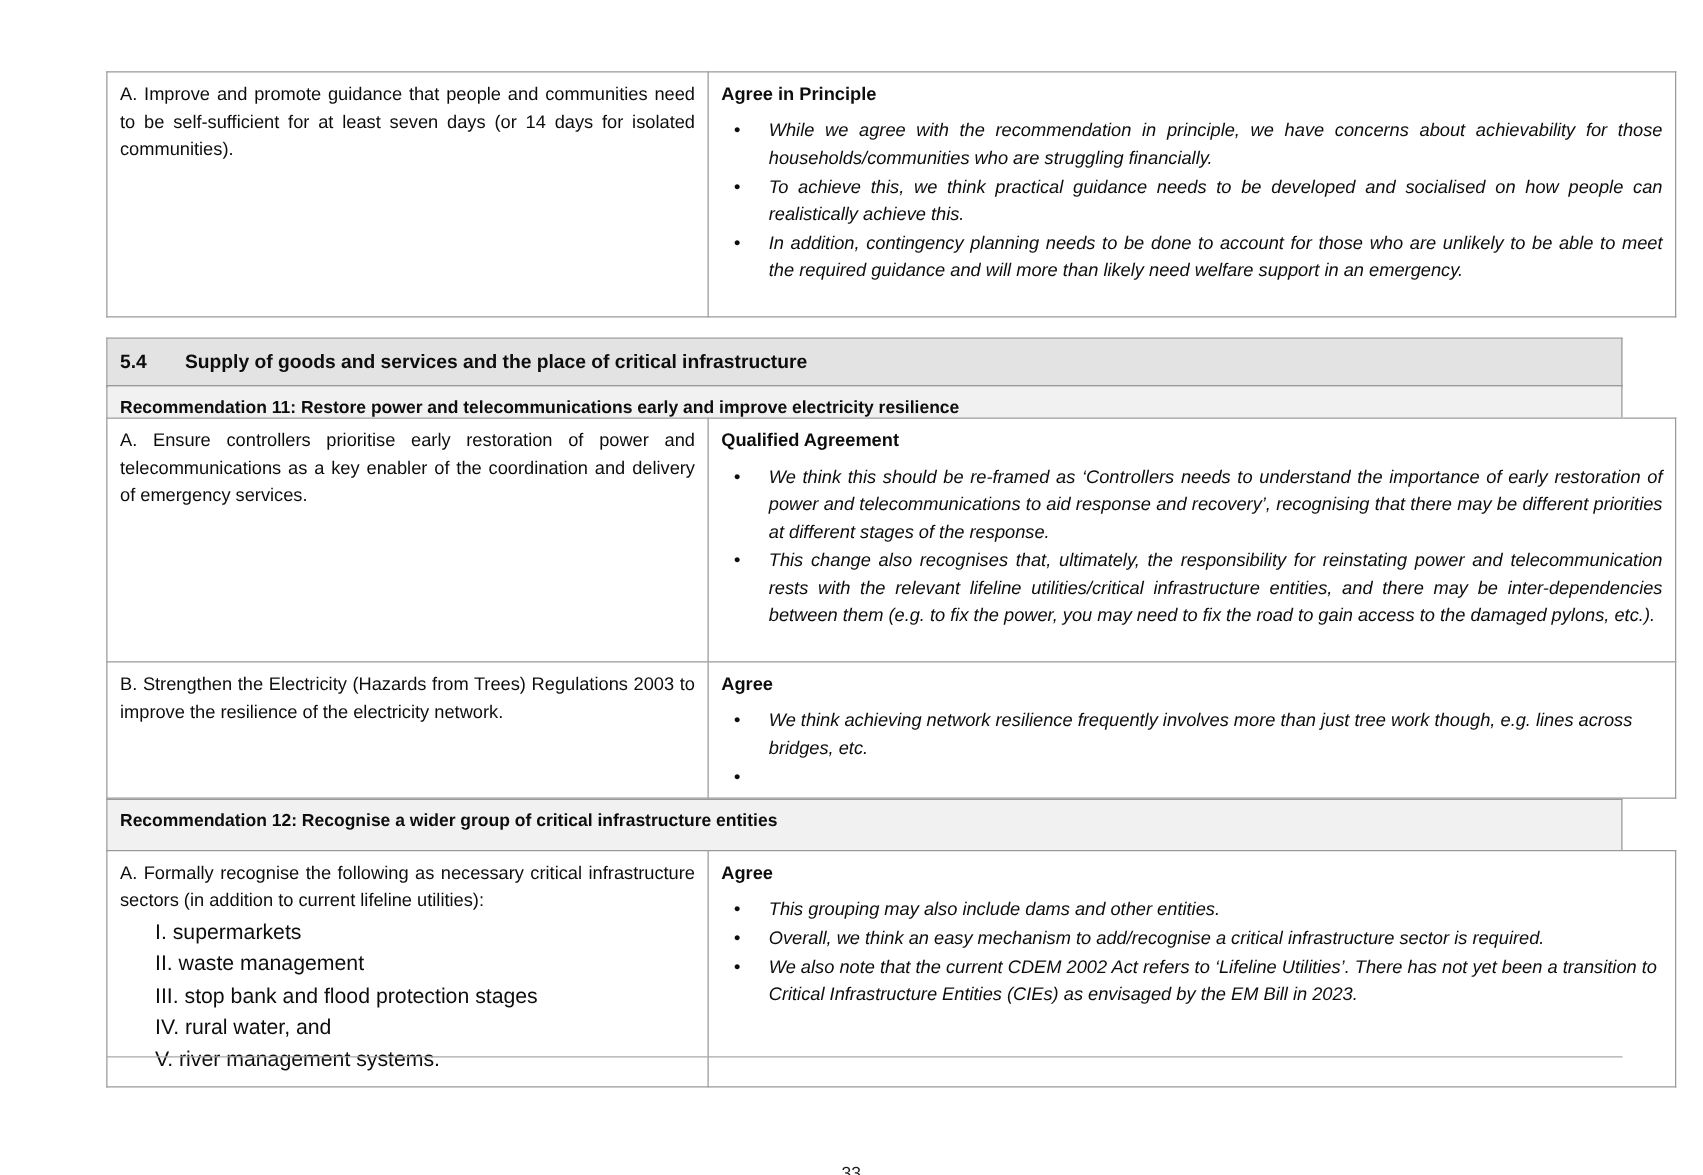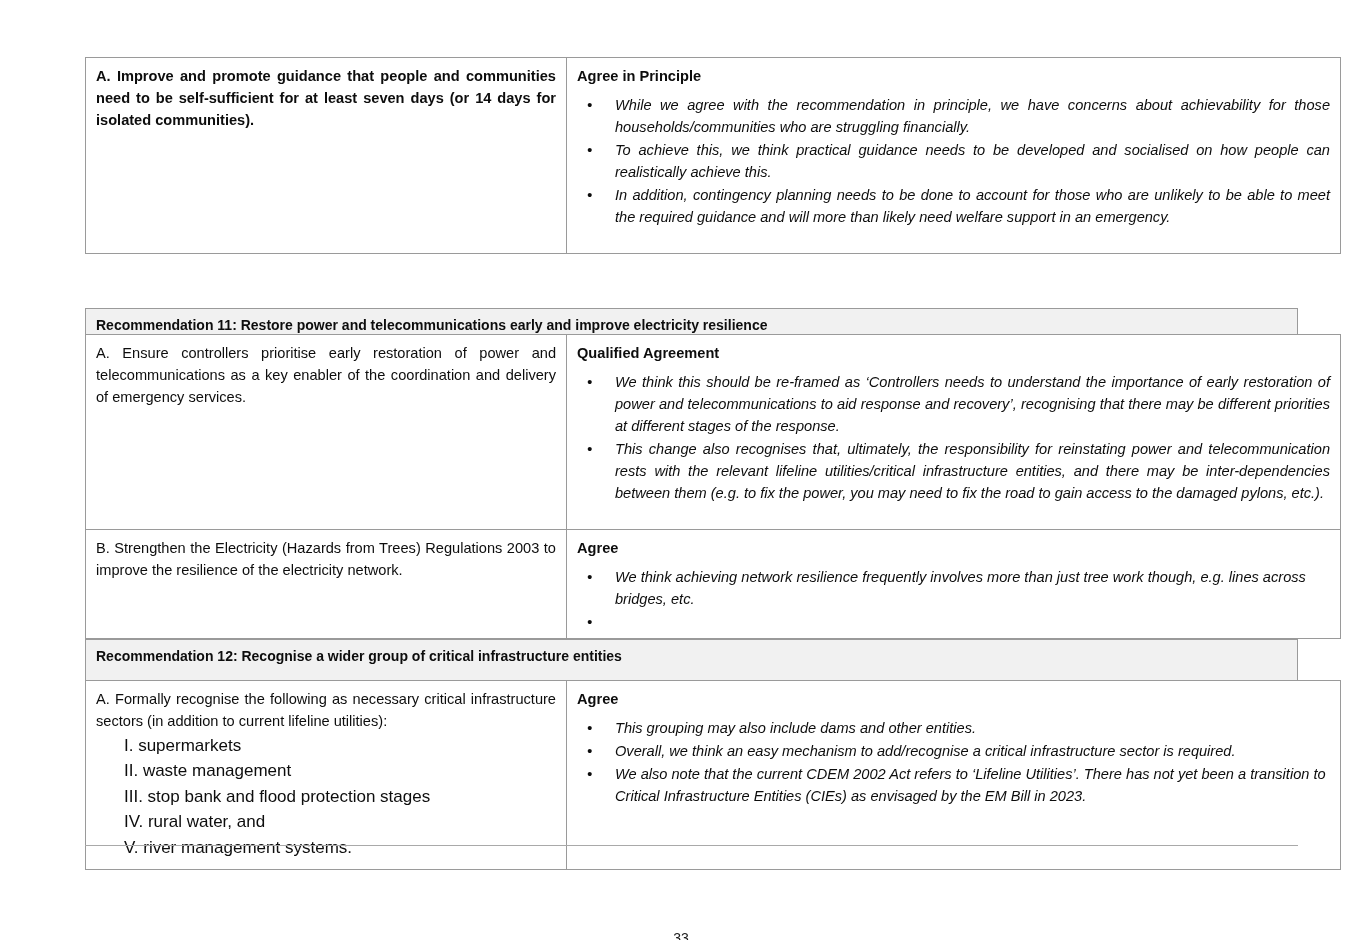--- a/index.html
+++ b/index.html
@@ -146,35 +146,44 @@
   }
 </style>
 </head>
 <body>
 
 <div class="page">
 
   <table class="doc-table" style="top:57px;">
     <tbody>
       <tr>
-        <td class="col-left" style="height:178px;font-weight:bold;">
+        <td class="col-left" style="height:178px;">
           <p class="rec-text">A. Improve and promote guidance that people and communities need to be self-sufficient for at least seven days (or 14 days for isolated communities).</p>
         </td>
         <td class="col-right">
           <p class="resp-head">Agree in Principle</p>
           <ul class="resp-list">
             <li>While we agree with the recommendation in principle, we have concerns about achievability for those households/communities who are struggling financially.</li>
             <li>To achieve this, we think practical guidance needs to be developed and socialised on how people can realistically achieve this.</li>
             <li>In addition, contingency planning needs to be done to account for those who are unlikely to be able to meet the required guidance and will more than likely need welfare support in an emergency.</li>
           </ul>
         </td>
       </tr>
     </tbody>
   </table>
 
+  <table class="banner-table" style="top:270px;">
+    <tbody>
+      <tr>
+        <td class="section-banner">
+          <span class="num">5.4</span><span>Supply of goods and services and the place of critical infrastructure</span>
+        </td>
+      </tr>
+    </tbody>
+  </table>
 
   <table class="banner-table" style="top:308px;">
     <tbody>
       <tr>
         <td class="rec-banner">
           <span class="inner">Recommendation 11: Restore power and telecommunications early and improve electricity resilience</span>
         </td>
       </tr>
     </tbody>
   </table>

